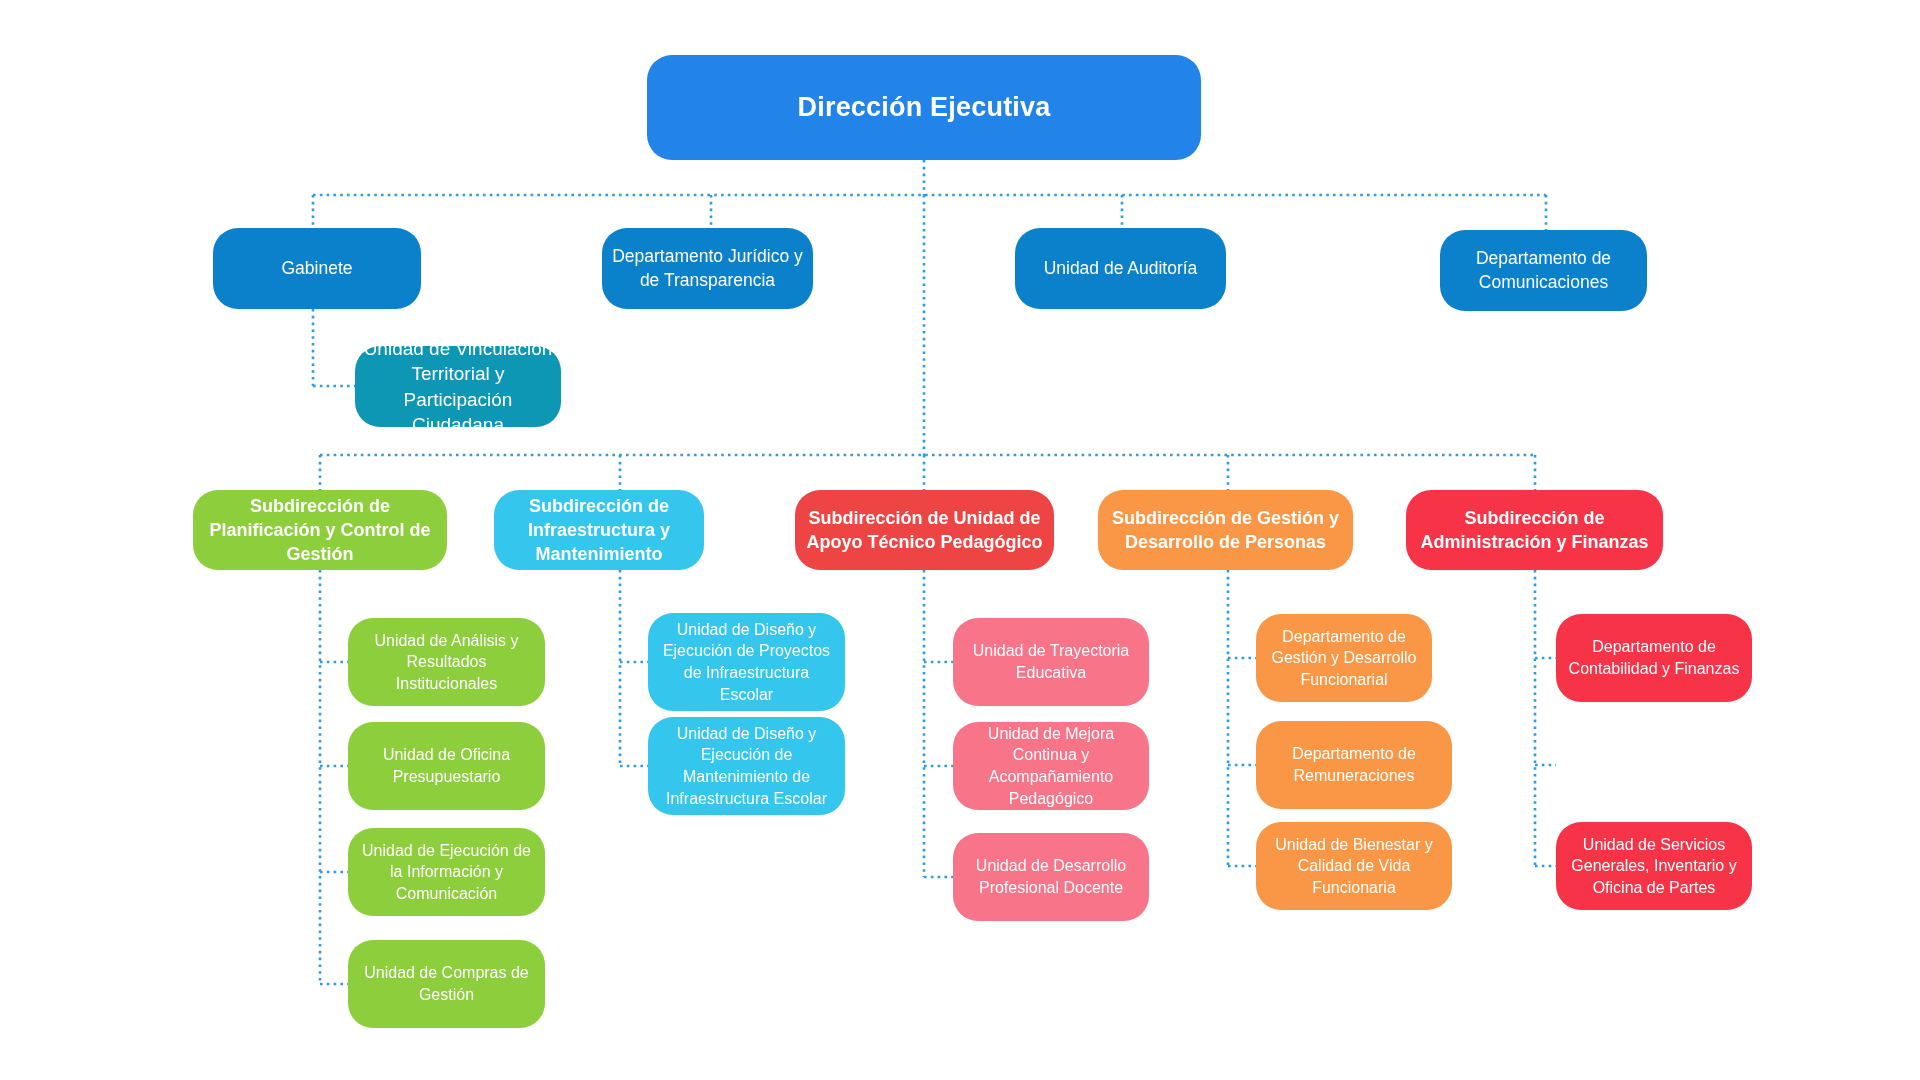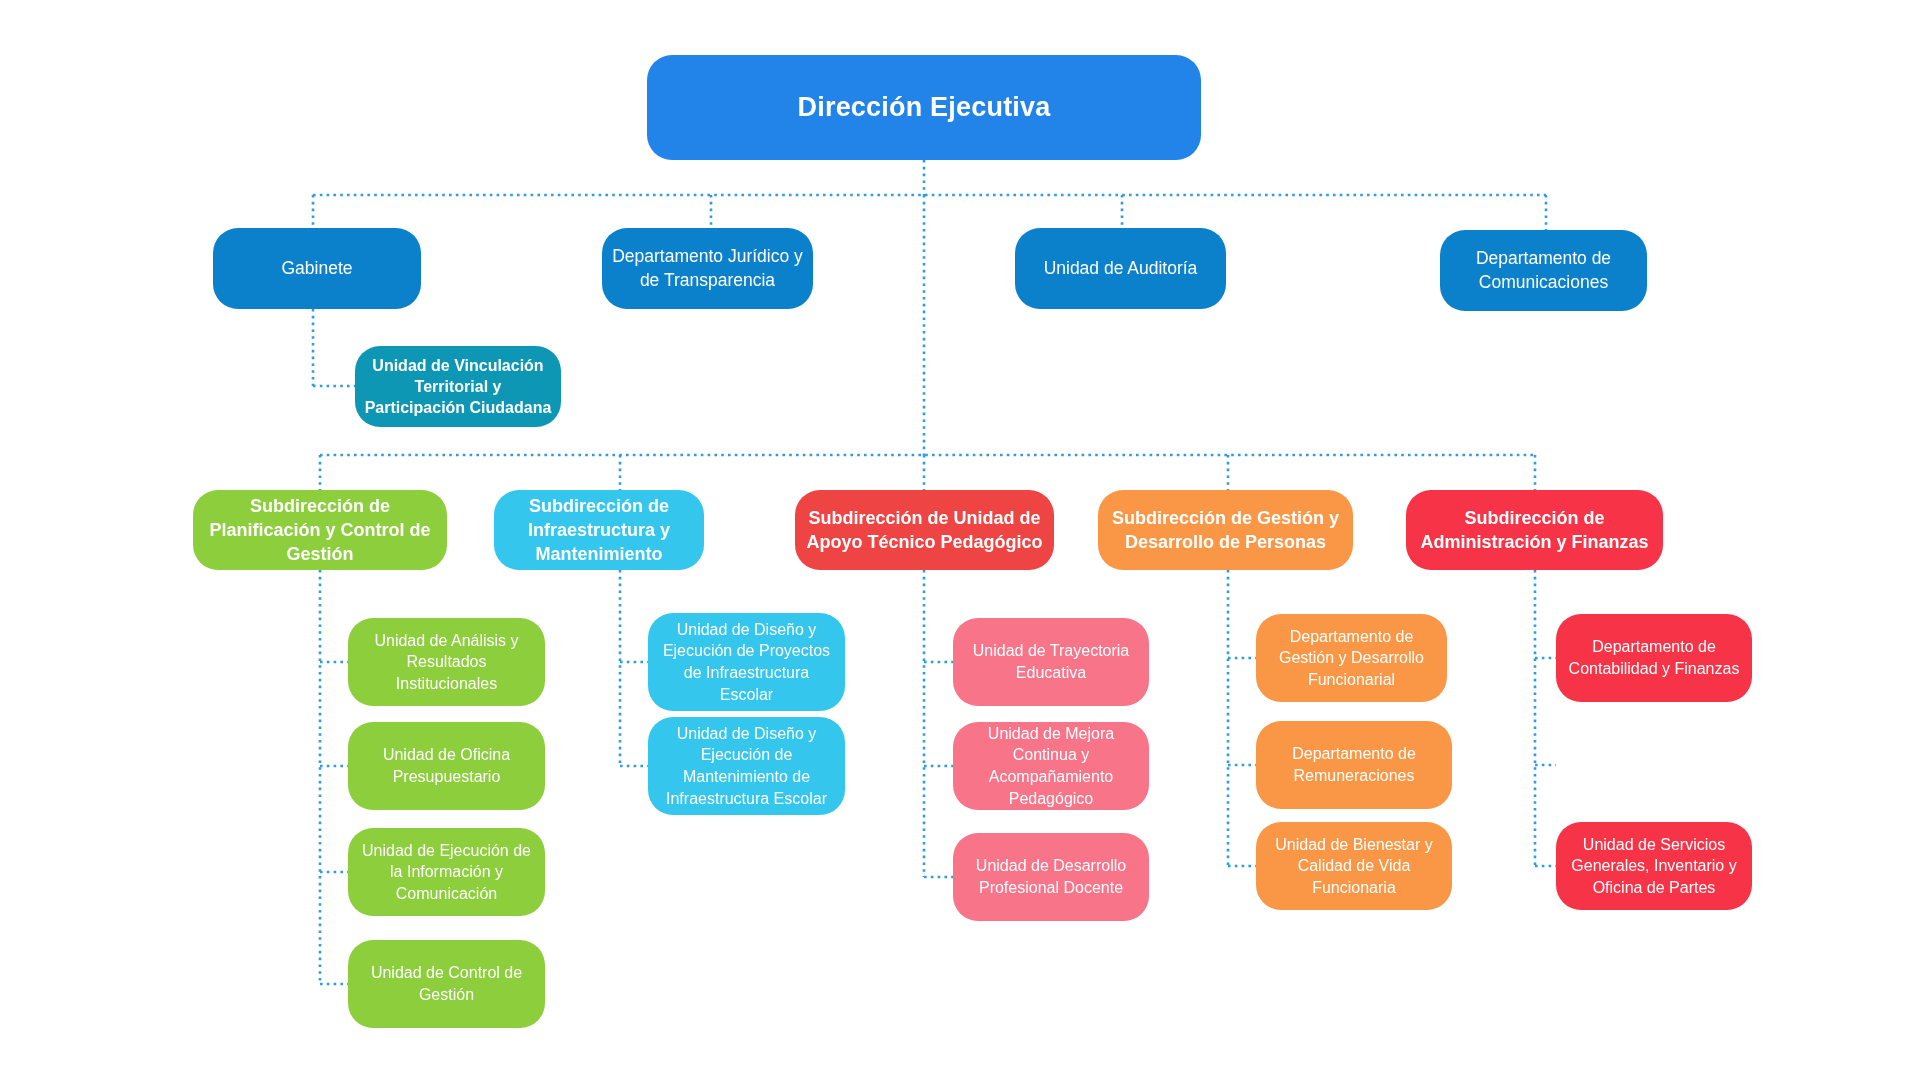--- a/index.html
+++ b/index.html
@@ -26,21 +26,21 @@
     line-height:1.32;
     border-radius:25px;
   }
   .node .lbl{display:block;width:100%;}
 
   
   .lvl-root{font-size:27px;font-weight:bold;letter-spacing:.2px;}
   
   .lvl-one{font-size:17.5px;font-weight:normal;}
   
-  .lvl-staff{font-size:16px;font-weight:bold;}
+  .lvl-staff{font-size:19px;font-weight:normal;}
   
   .lvl-two{font-size:18px;font-weight:bold;line-height:1.35;}
   
   .lvl-three{font-size:16px;font-weight:normal;line-height:1.35;}
 </style>
 </head>
 <body>
 
 <div id="chart">
 
@@ -142,41 +142,41 @@
   <div class="node lvl-three" style="left:348px;top:618px;width:197px;height:88px;background:#8CCE3C;">
     <span class="lbl">Unidad de Análisis y Resultados Institucionales</span>
   </div>
   <div class="node lvl-three" style="left:348px;top:722px;width:197px;height:88px;background:#8CCE3C;">
     <span class="lbl">Unidad de Oficina Presupuestario</span>
   </div>
   <div class="node lvl-three" style="left:348px;top:828px;width:197px;height:88px;background:#8CCE3C;">
     <span class="lbl">Unidad de Ejecución de la Información y Comunicación</span>
   </div>
   <div class="node lvl-three" style="left:348px;top:940px;width:197px;height:88px;background:#8CCE3C;">
-    <span class="lbl">Unidad de Control de Gestión</span>
+    <span class="lbl">Unidad de Compras de Gestión</span>
   </div>
 
   <div class="node lvl-three" style="left:648px;top:613px;width:197px;height:98px;background:#35C6EE;">
     <span class="lbl">Unidad de Diseño y Ejecución de Proyectos de Infraestructura Escolar</span>
   </div>
   <div class="node lvl-three" style="left:648px;top:717px;width:197px;height:98px;background:#35C6EE;">
     <span class="lbl">Unidad de Diseño y Ejecución de Mantenimiento de Infraestructura Escolar</span>
   </div>
 
   <div class="node lvl-three" style="left:953px;top:618px;width:196px;height:88px;background:#F77489;">
     <span class="lbl">Unidad de Trayectoria Educativa</span>
   </div>
   <div class="node lvl-three" style="left:953px;top:722px;width:196px;height:88px;background:#F77489;">
     <span class="lbl">Unidad de Mejora Continua y Acompañamiento Pedagógico</span>
   </div>
   <div class="node lvl-three" style="left:953px;top:833px;width:196px;height:88px;background:#F77489;">
     <span class="lbl">Unidad de Desarrollo Profesional Docente</span>
   </div>
 
-  <div class="node lvl-three" style="left:1256px;top:614px;width:191px;height:88px;background:#F99746;">
+  <div class="node lvl-three" style="left:1256px;top:614px;width:176px;height:88px;background:#F99746;">
     <span class="lbl">Departamento de Gestión y Desarrollo Funcionarial</span>
   </div>
   <div class="node lvl-three" style="left:1256px;top:721px;width:196px;height:88px;background:#F99746;">
     <span class="lbl">Departamento de Remuneraciones</span>
   </div>
   <div class="node lvl-three" style="left:1256px;top:822px;width:196px;height:88px;background:#F99746;">
     <span class="lbl">Unidad de Bienestar y Calidad de Vida Funcionaria</span>
   </div>
 
   <div class="node lvl-three" style="left:1556px;top:614px;width:196px;height:88px;background:#F73347;">

